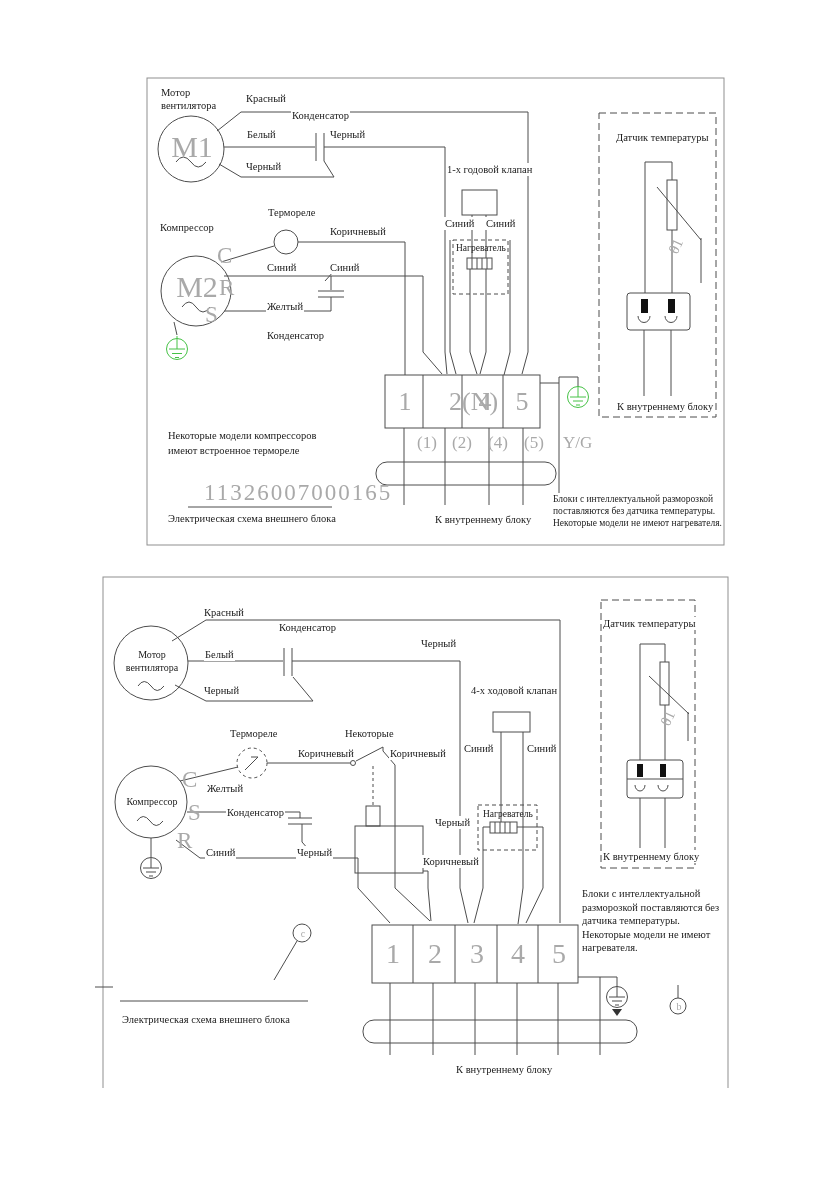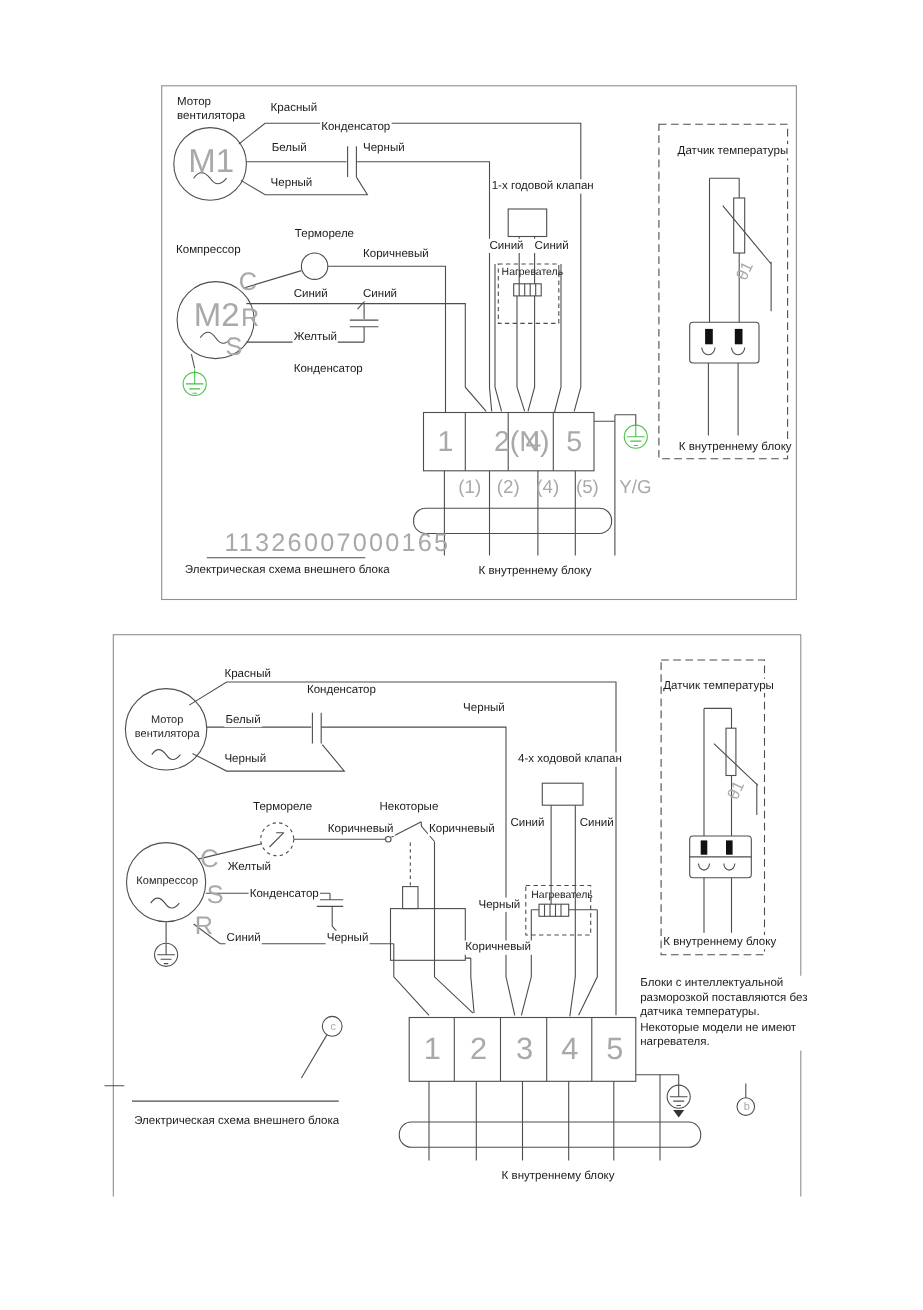--- a/index.html
+++ b/index.html
@@ -1,17 +1,17 @@
 <!DOCTYPE html>
 <html><head>
 <meta charset="utf-8">
 <style>
   html,body{margin:0;padding:0;background:#fff}
   .page{position:relative;width:839px;height:1088px;background:#ffffff;
-        font-family:Liberation Sans, sans-serif;overflow:hidden}
+        font-family:Liberation Serif, serif;overflow:hidden}
   svg.linework{position:absolute;left:0;top:0}
   .lb{position:absolute;font-size:10.5px;line-height:13px;color:#1c1c1c;
       white-space:pre-line;background:#fff;padding:0 1px}
   .nobg{background:transparent}
   .sm{font-size:9.5px;line-height:12px}
   .gray{color:#a9a9a9;background:transparent}
   .big{font-size:23px;line-height:24px;font-weight:400}
   .huge{font-size:30px;line-height:30px}
   .num{font-size:26px;line-height:27px}
   .num2{font-size:28px;line-height:29px}
@@ -194,23 +194,28 @@
 <span class="lb sm nobg" style="left:455px;top:242px">Нагреватель</span>
 <span class="lb gray num ctr" style="left:394px;top:388px;width:20px">1</span>
 <span class="lb gray num ctr" style="left:448px;top:388px;width:44px">2(N)</span>
 <span class="lb gray num ctr" style="left:474px;top:388px;width:20px">4</span>
 <span class="lb gray num ctr" style="left:511px;top:388px;width:20px">5</span>
 <span class="lb gray sub ctr" style="left:410px;top:434px;width:32px">(1)</span>
 <span class="lb gray sub ctr" style="left:445px;top:434px;width:32px">(2)</span>
 <span class="lb gray sub ctr" style="left:481px;top:434px;width:32px">(4)</span>
 <span class="lb gray sub ctr" style="left:517px;top:434px;width:32px">(5)</span>
 <span class="lb gray sub" style="left:562px;top:434px">Y/G</span>
+<span class="lb lh15" style="left:167px;top:428px">Некоторые модели компрессоров
+имеют встроенное термореле</span>
 <span class="lb gray serial" style="left:203px;top:481px">11326007000165</span>
 <span class="lb" style="left:167px;top:512px">Электрическая схема внешнего блока</span>
 <span class="lb" style="left:434px;top:513px">К внутреннему блоку</span>
+<span class="lb sm lh12" style="left:552px;top:493px">Блоки с интеллектуальной разморозкой
+поставляются без датчика температуры.
+Некоторые модели не имеют нагревателя.</span>
 <span class="lb" style="left:615px;top:131px">Датчик температуры</span>
 <span class="lb gray rot" style="left:668px;top:240px;font-size:15px">θ1</span>
 <span class="lb" style="left:616px;top:400px">К внутреннему блоку</span>
 
 <span class="lb nobg ctr" style="left:116px;top:648px;width:70px;font-size:10px">Мотор
 вентилятора</span>
 <span class="lb" style="left:203px;top:606px">Красный</span>
 <span class="lb" style="left:278px;top:621px">Конденсатор</span>
 <span class="lb" style="left:420px;top:637px">Черный</span>
 <span class="lb" style="left:204px;top:648px">Белый</span>

